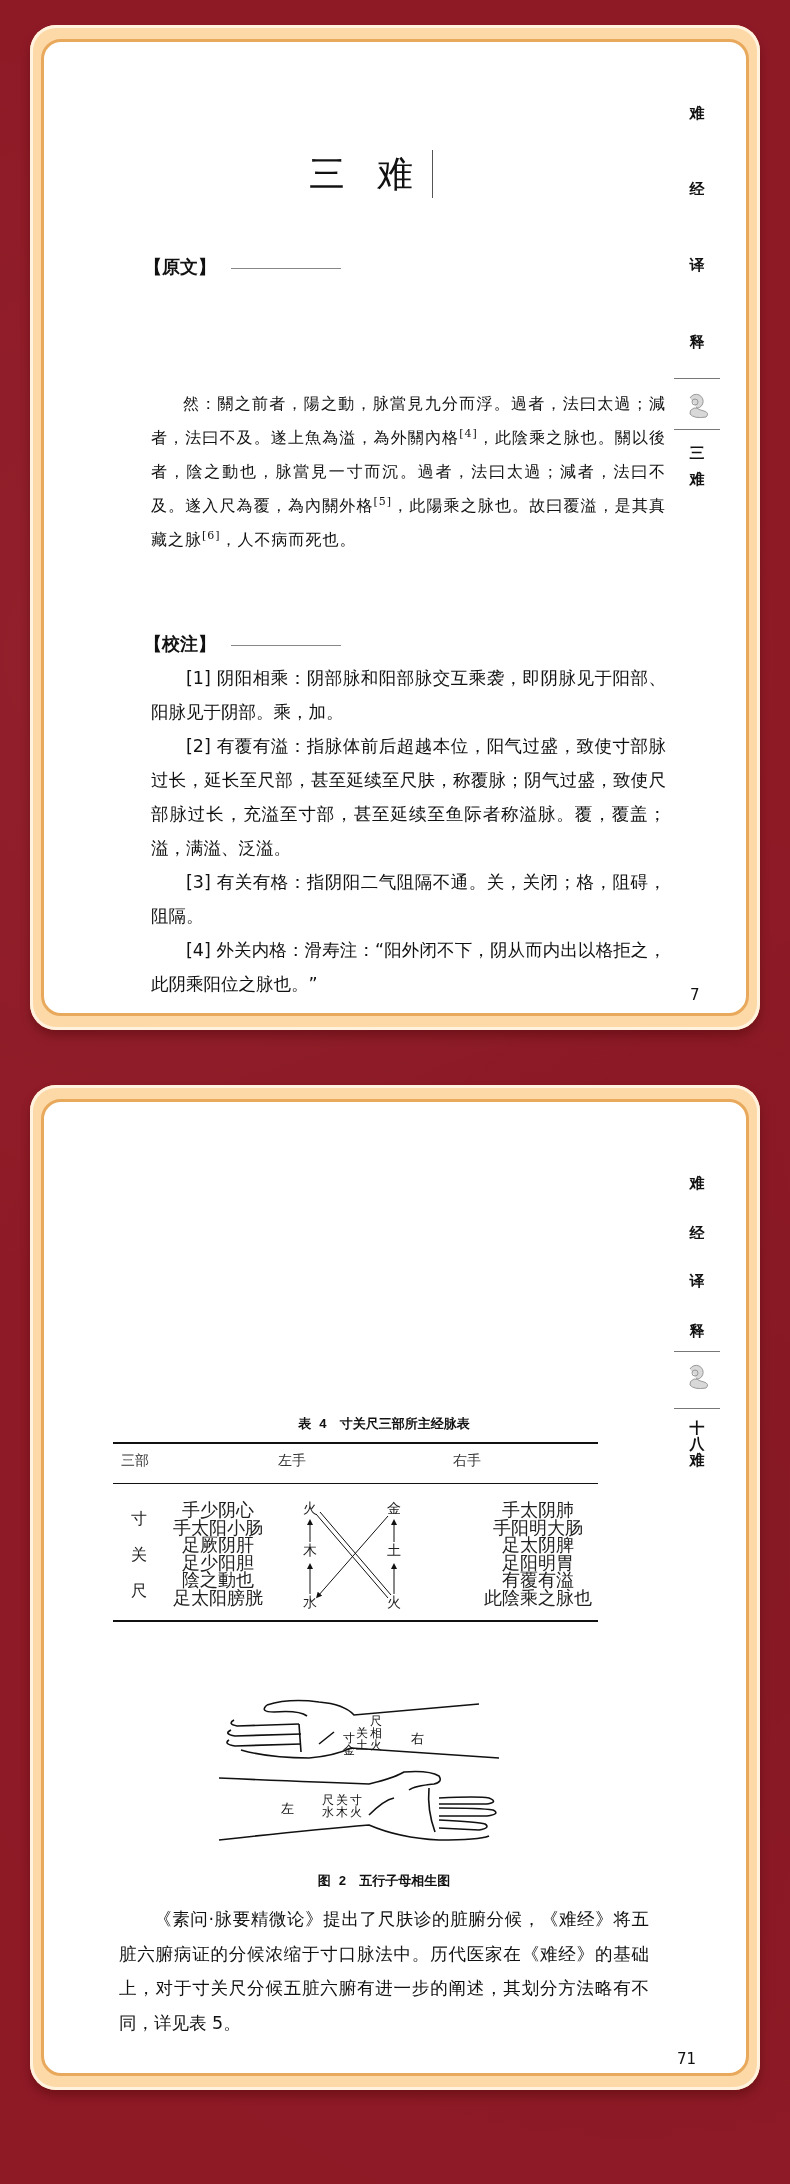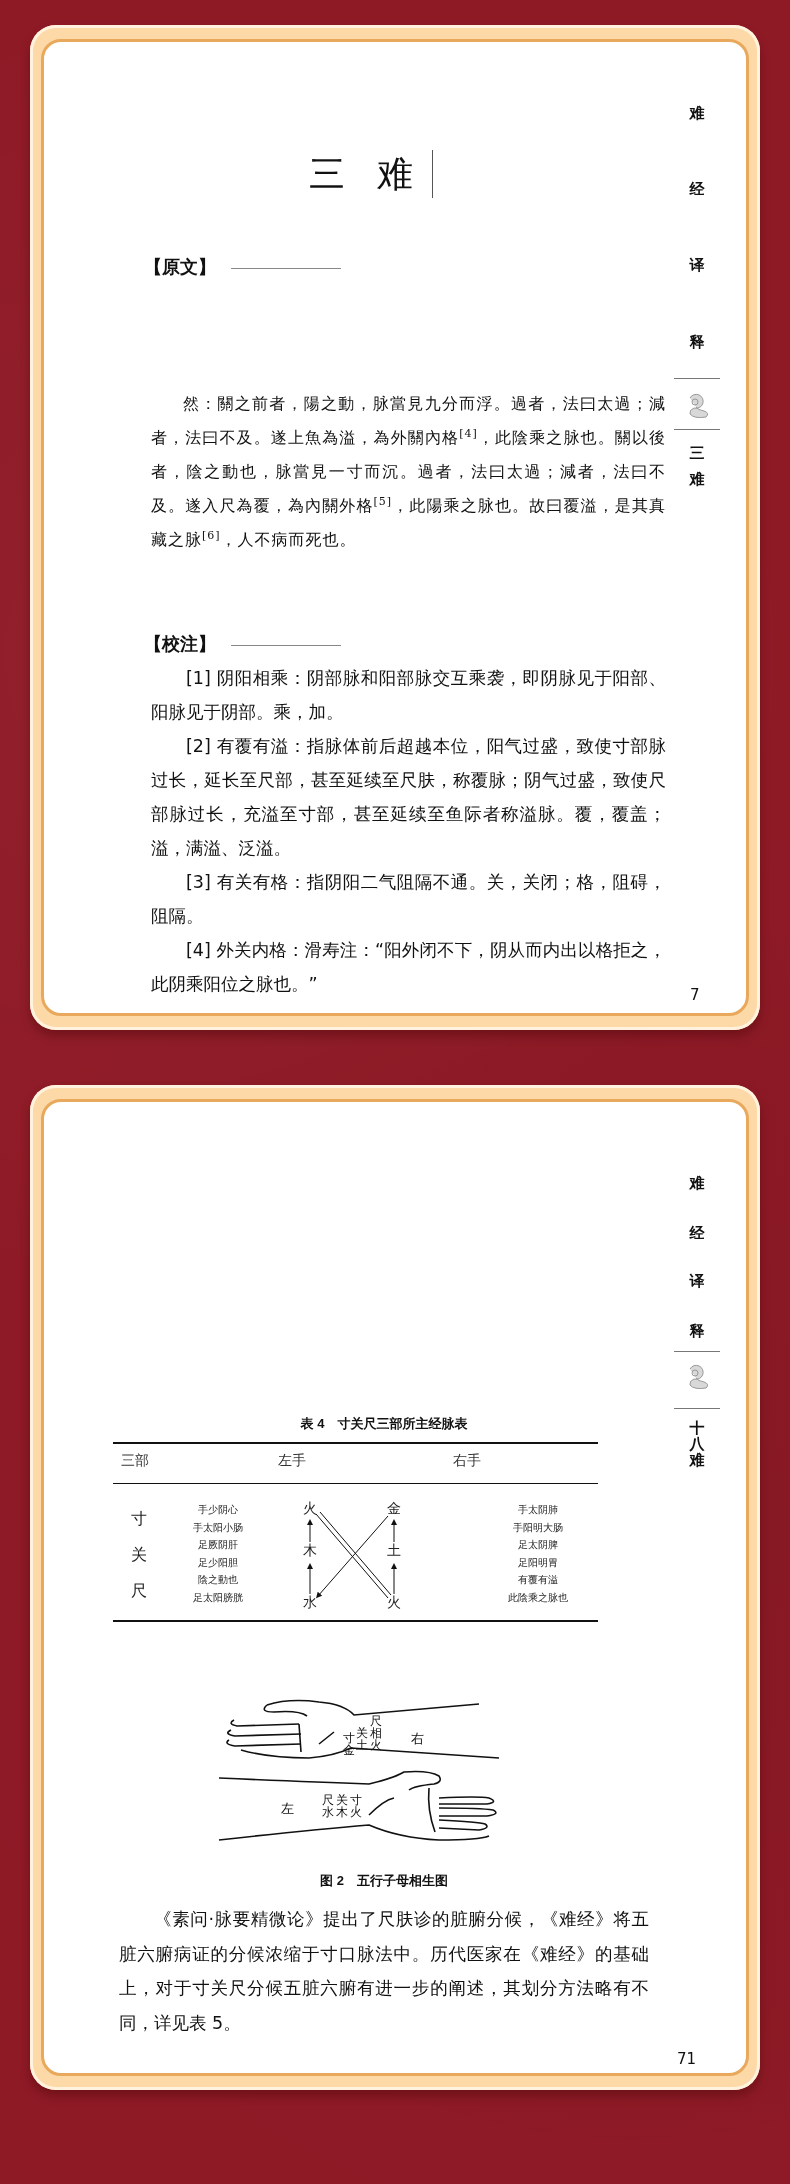--- a/index.html
+++ b/index.html
@@ -59,26 +59,26 @@
   .pagenum { position: absolute; font-family: "DejaVu Sans", sans-serif; font-size: 15px; }
 
   
   .p2text {
     position: absolute; left: 75px; width: 530px;
     font-family: "DejaVu Sans", sans-serif; font-size: 17.5px; line-height: 34.5px;
     text-align: justify; text-align-last: left;
   }
   .caption {
     position: absolute; left: 75px; width: 530px; text-align: center;
-    font-family: Liberation Sans, sans-serif; font-weight: bold; font-size: 13px;
+    font-family: Liberation Mono, monospace; font-weight: bold; font-size: 13px;
   }
   .tbl { position: absolute; left: 69px; width: 485px; top: 340px; }
   .tbl .rule { position: absolute; left: 0; right: 0; background: #111; }
   .tbl .hdr { position: absolute; top: 10px; font-family: "DejaVu Sans", sans-serif; font-size: 14px; color: #333; }
-  .tbl .col { position: absolute; font-family: Liberation Mono, monospace; font-size: 10px; line-height: 17.5px; text-align: center; color: #222; }
+  .tbl .col { position: absolute; font-family: Liberation Sans, sans-serif; font-size: 18px; line-height: 17.5px; text-align: center; color: #222; }
   .tbl .pos { position: absolute; font-family: "DejaVu Sans", sans-serif; font-size: 16px; color: #222; }
   .hands { position: absolute; left: 145px; top: 520px; width: 340px; height: 160px; }
 </style>
 </head>
 <body>
 
 <div class="card" id="page1">
   <div class="inner">
 
     <div class="side" style="top:0; height:400px;">

